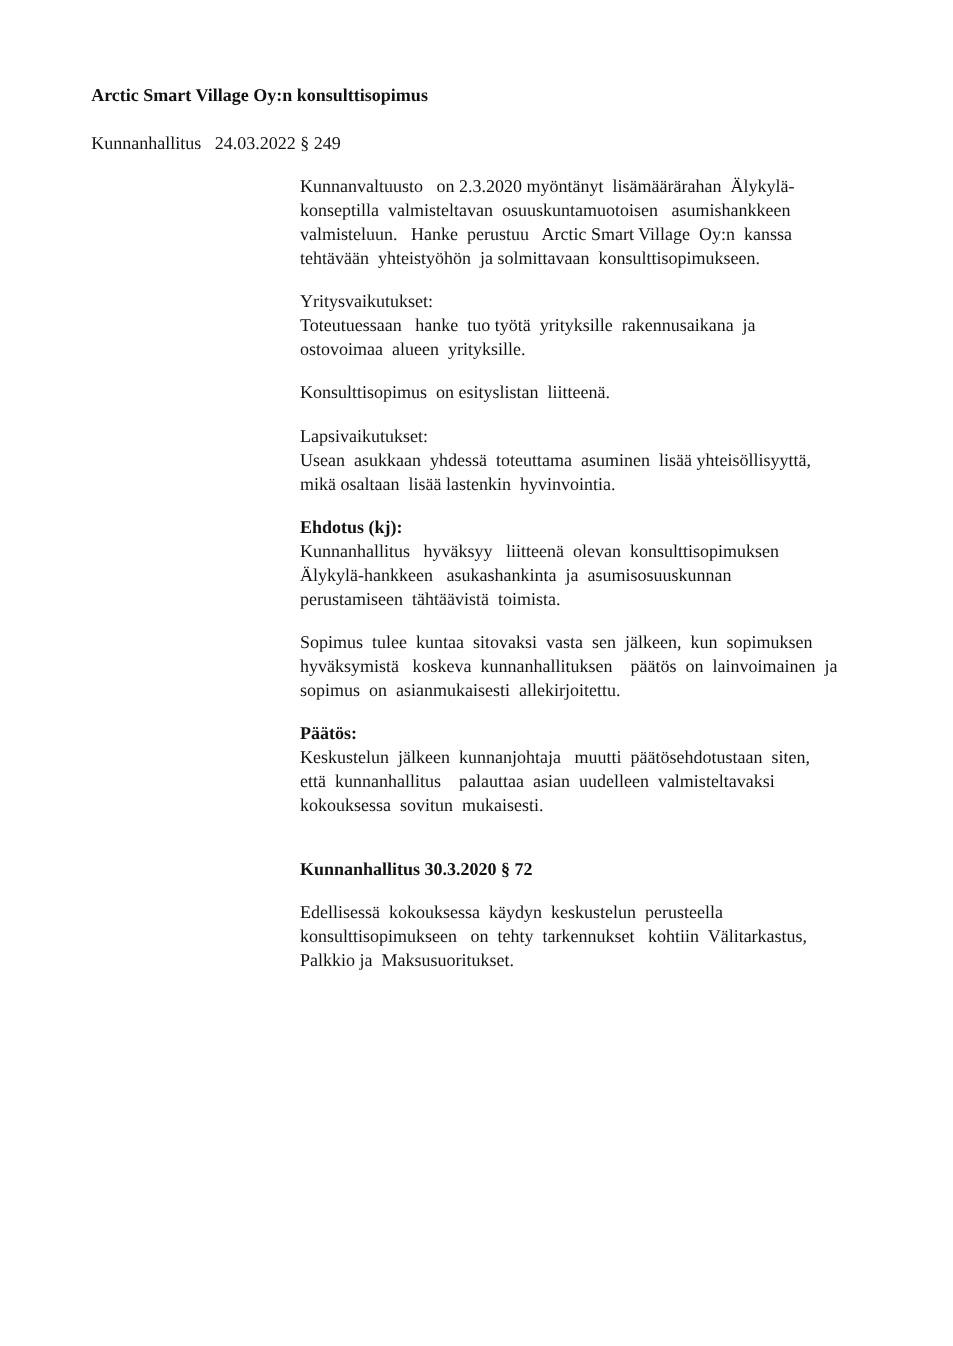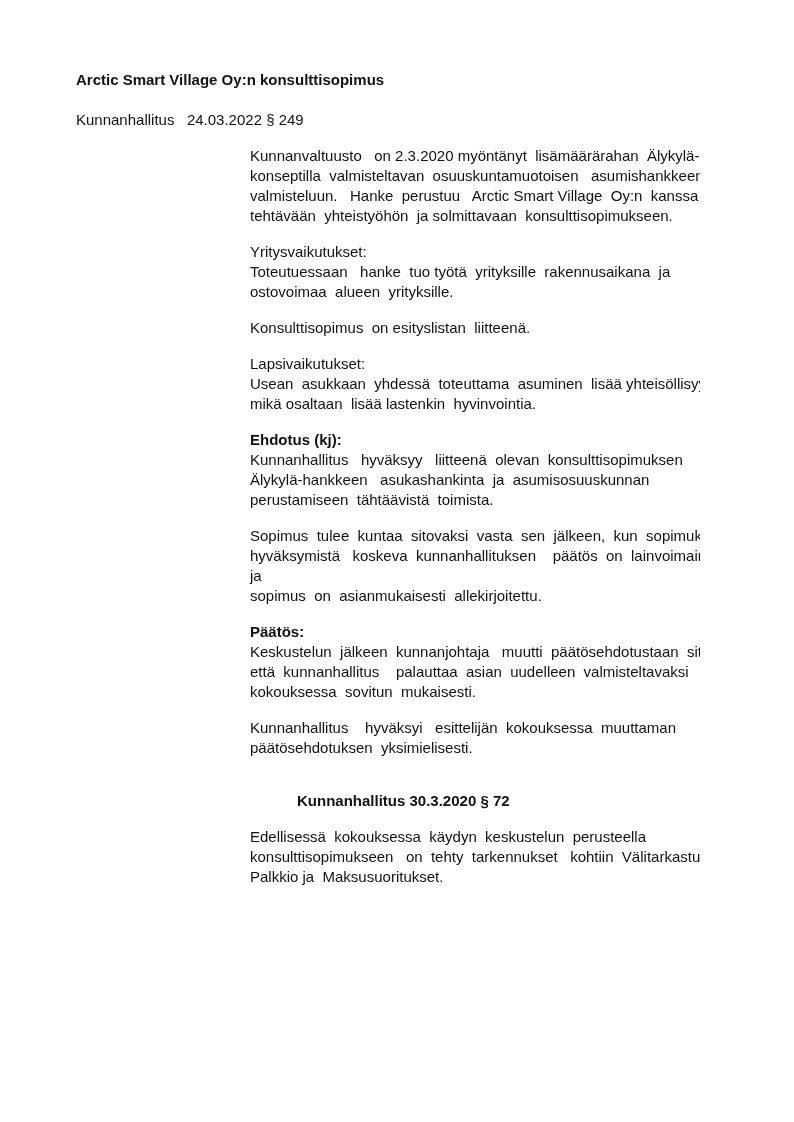--- a/index.html
+++ b/index.html
@@ -3,21 +3,21 @@
 <meta charset="utf-8">
 <style>
   * { margin: 0; padding: 0; box-sizing: border-box; }
   html, body { background: #ffffff; }
   .page {
     position: relative;
     width: 700px;
     height: 1122px;
     background: #ffffff;
     color: #121212;
-    font-family: Liberation Sans, sans-serif;
+    font-family: Liberation Serif, serif;
     font-size: 15px;
     line-height: 20px;
     overflow: hidden;
   }
   .doc-title {
     padding-top: 70px;
     margin-left: 76px;
     font-size: 15px;
     font-weight: bold;
     white-space: pre-wrap;
@@ -35,21 +35,21 @@
     white-space: pre-wrap;
     margin-top: 16px;
   }
   .preparer { margin-top: 35px; }
   .section-heading {
     font-size: 15px;
     font-weight: bold;
     margin-top: 30px;
     white-space: pre-wrap;
   }
-  .section-heading.second { margin-top: 33px; margin-left: 47px; }
+  .section-heading.second { margin-top: 33px; }
   .inline-label {
     font-weight: bold;
     margin-top: 16px;
     white-space: pre-wrap;
   }
   .label-para { margin-top: 0; }
 </style>
 </head>
 <body>
 
@@ -88,22 +88,20 @@
     <div class="para">Sopimus  tulee  kuntaa  sitovaksi  vasta  sen  jälkeen,  kun  sopimuksen
 hyväksymistä   koskeva  kunnanhallituksen    päätös  on  lainvoimainen  ja
 sopimus  on  asianmukaisesti  allekirjoitettu.</div>
 
     <div class="inline-label">Päätös:</div>
 
     <div class="para label-para">Keskustelun  jälkeen  kunnanjohtaja   muutti  päätösehdotustaan  siten,
 että  kunnanhallitus    palauttaa  asian  uudelleen  valmisteltavaksi
 kokouksessa  sovitun  mukaisesti.</div>
 
-    <div class="para">Kunnanhallitus    hyväksyi   esittelijän  kokouksessa  muuttaman
-päätösehdotuksen  yksimielisesti.</div>
 
     <div class="section-heading second">Kunnanhallitus 30.3.2020 § 72</div>
 
     <div class="para">Edellisessä  kokouksessa  käydyn  keskustelun  perusteella
 konsulttisopimukseen   on  tehty  tarkennukset   kohtiin  Välitarkastus,
 Palkkio ja  Maksusuoritukset.</div>
 
   </div>
 </div>
 

